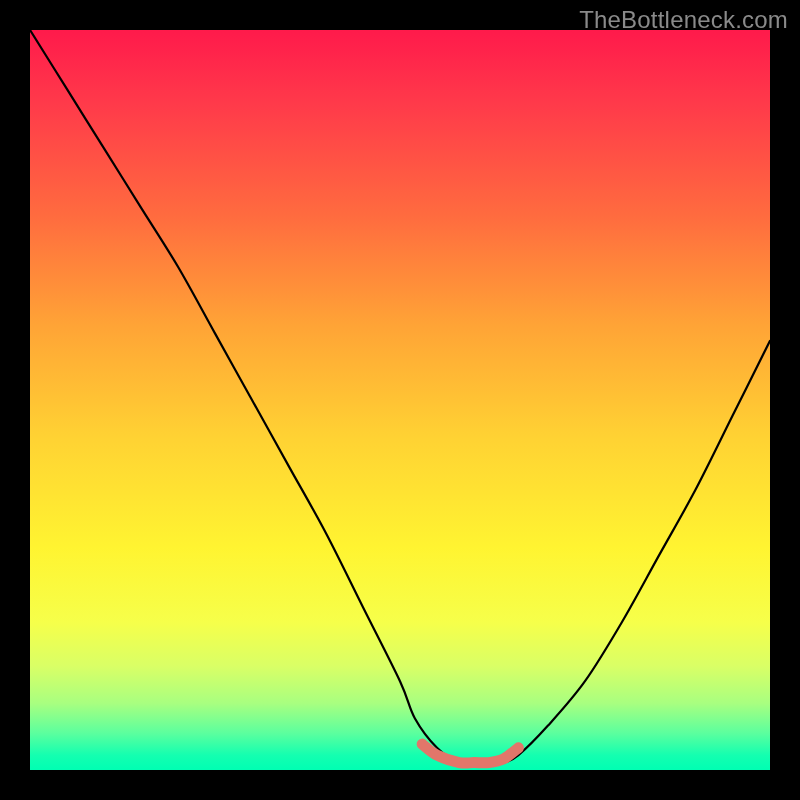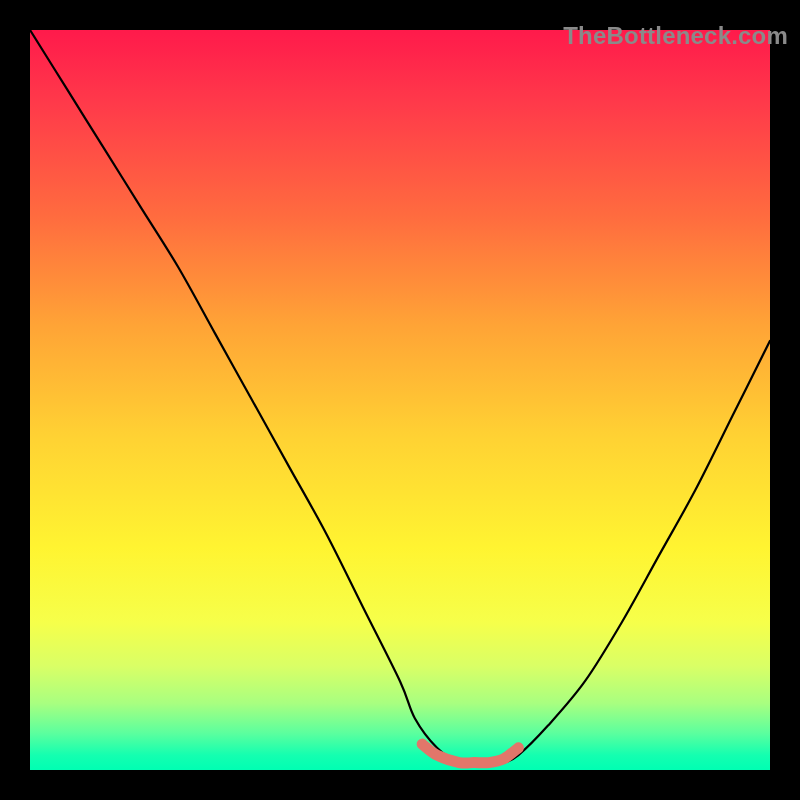--- a/index.html
+++ b/index.html
@@ -16,24 +16,23 @@
     width: 800px;
     height: 800px;
     background: #000;
   }
   .watermark {
     position: absolute;
     top: 6px;
     right: 12px;
     color: #8a8a8a;
     font-size: 24px;
-    font-weight: 700;
+    font-weight: 400;
     letter-spacing: 0.2px;
     z-index: 10;
-    margin-top: 16px;
   }
   .plot-area {
     position: absolute;
     left: 30px;
     top: 30px;
     width: 740px;
     height: 740px;
     overflow: hidden;
   }
   .gradient {

